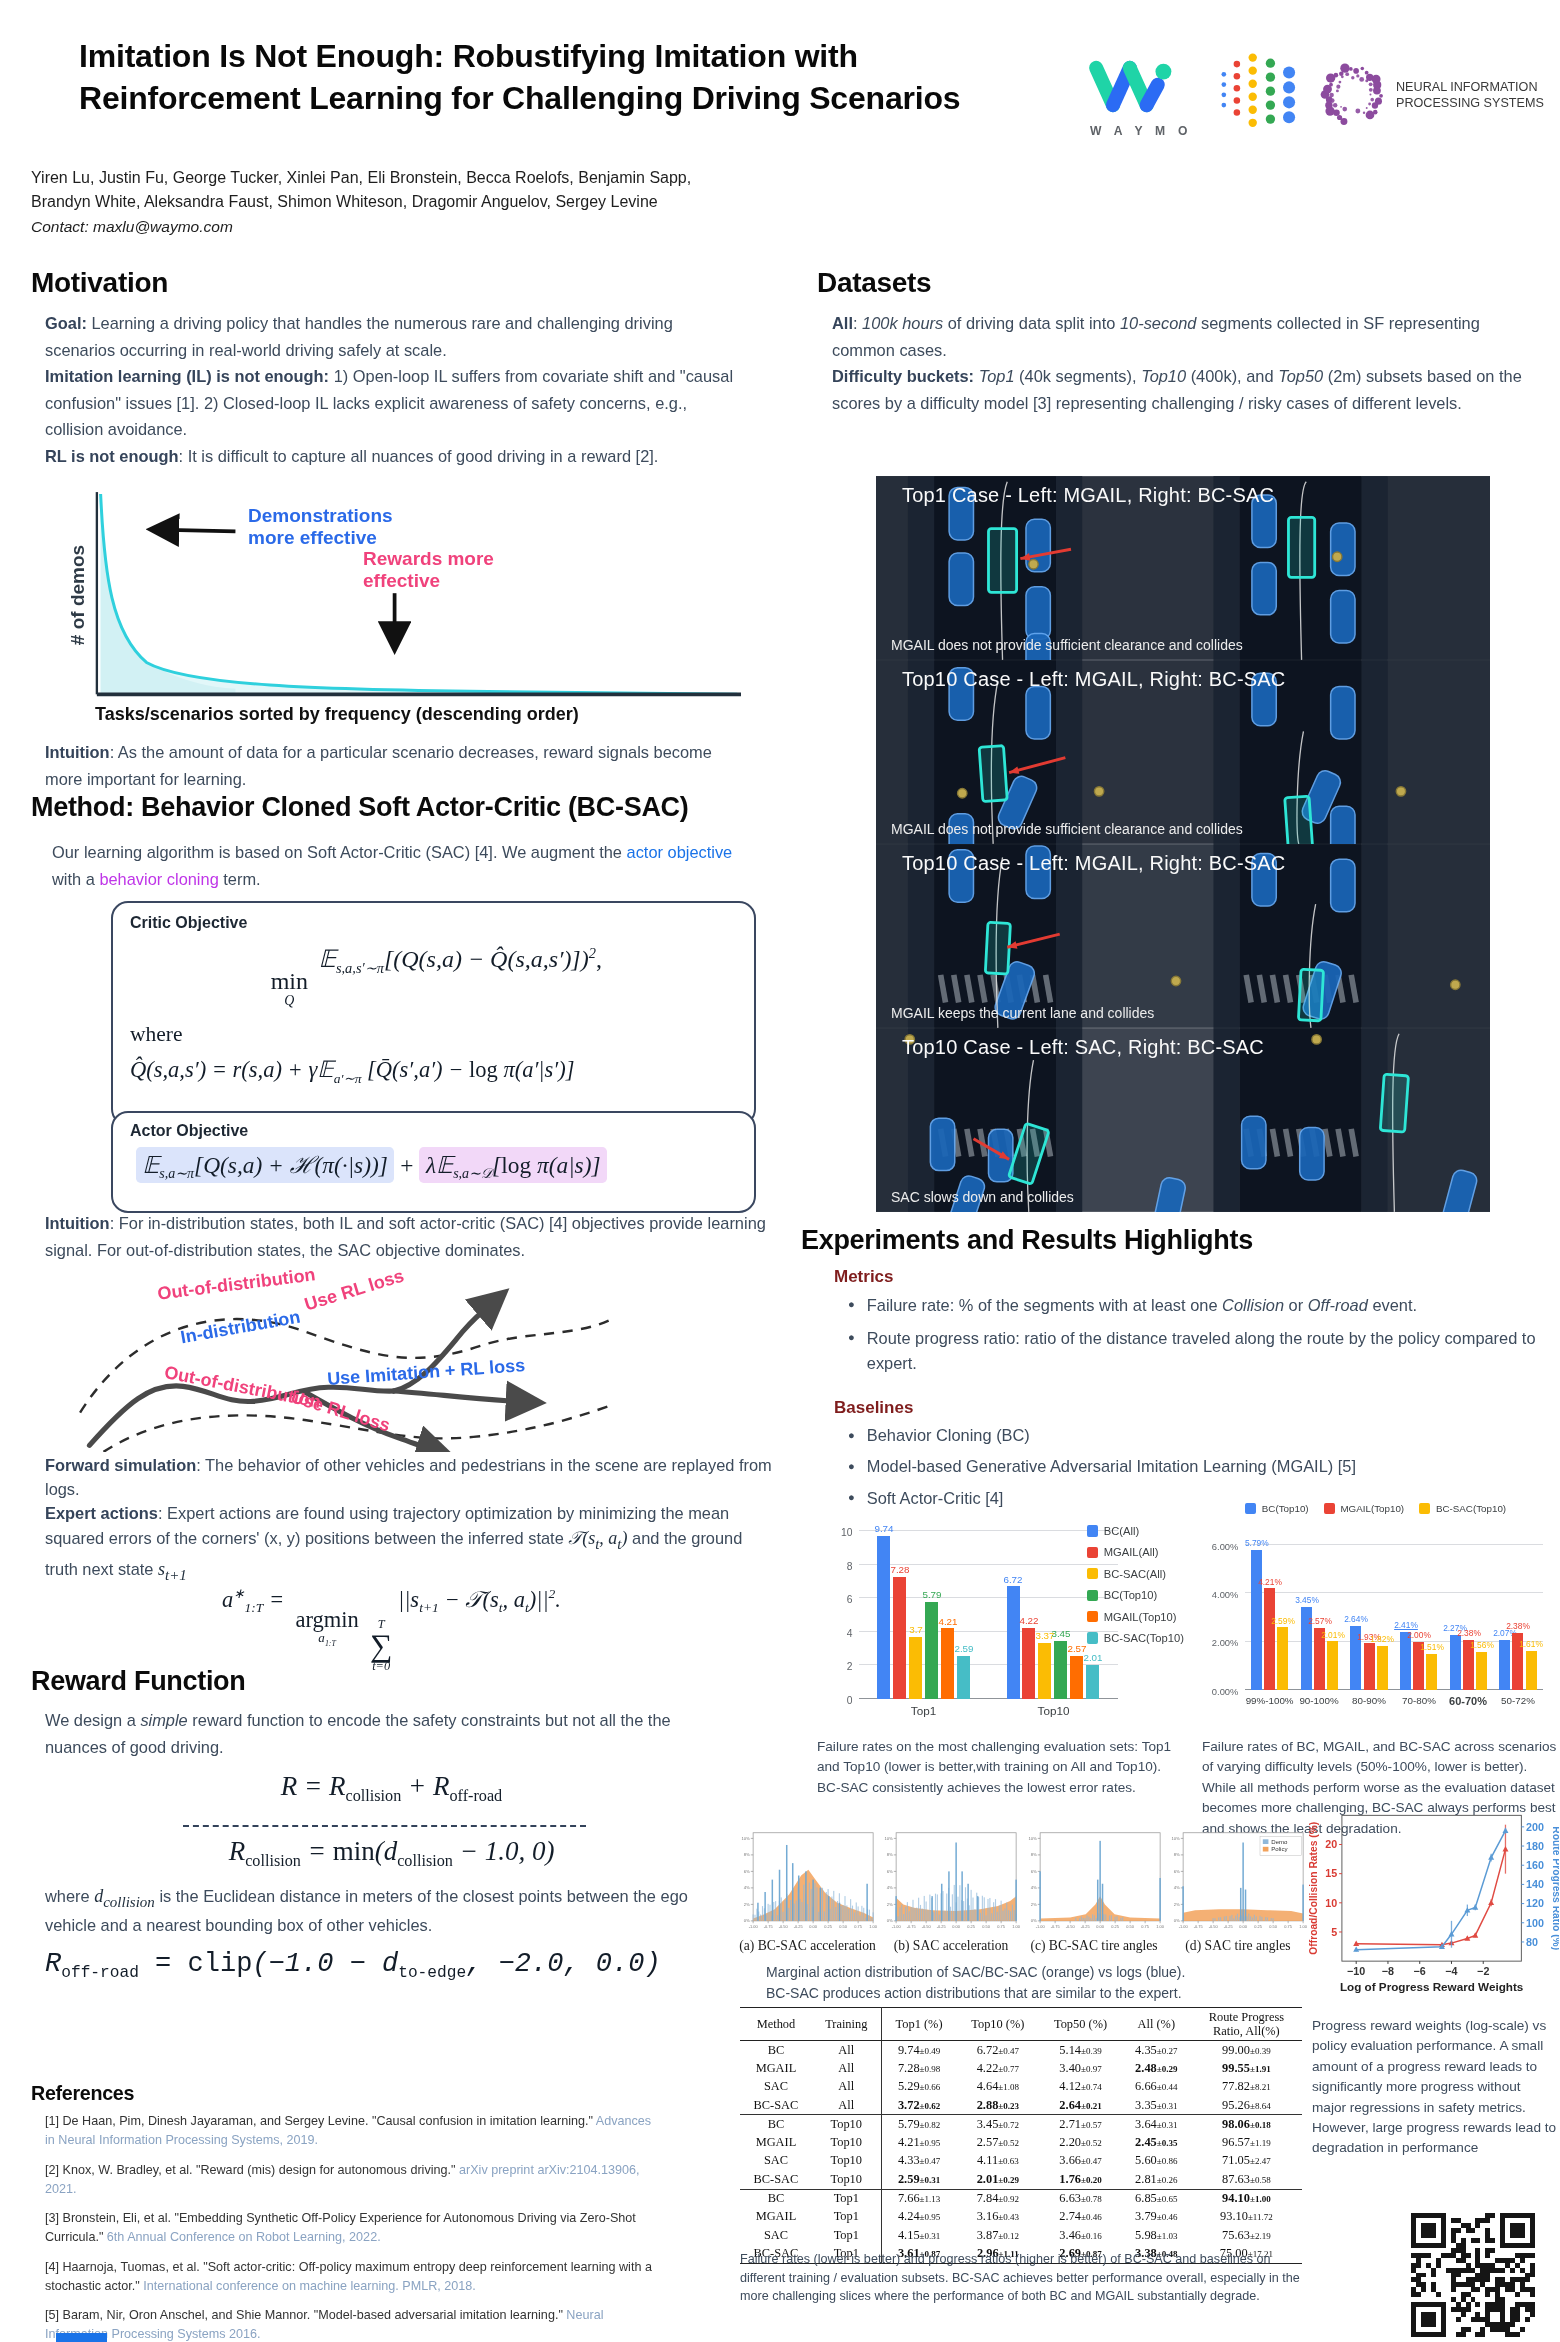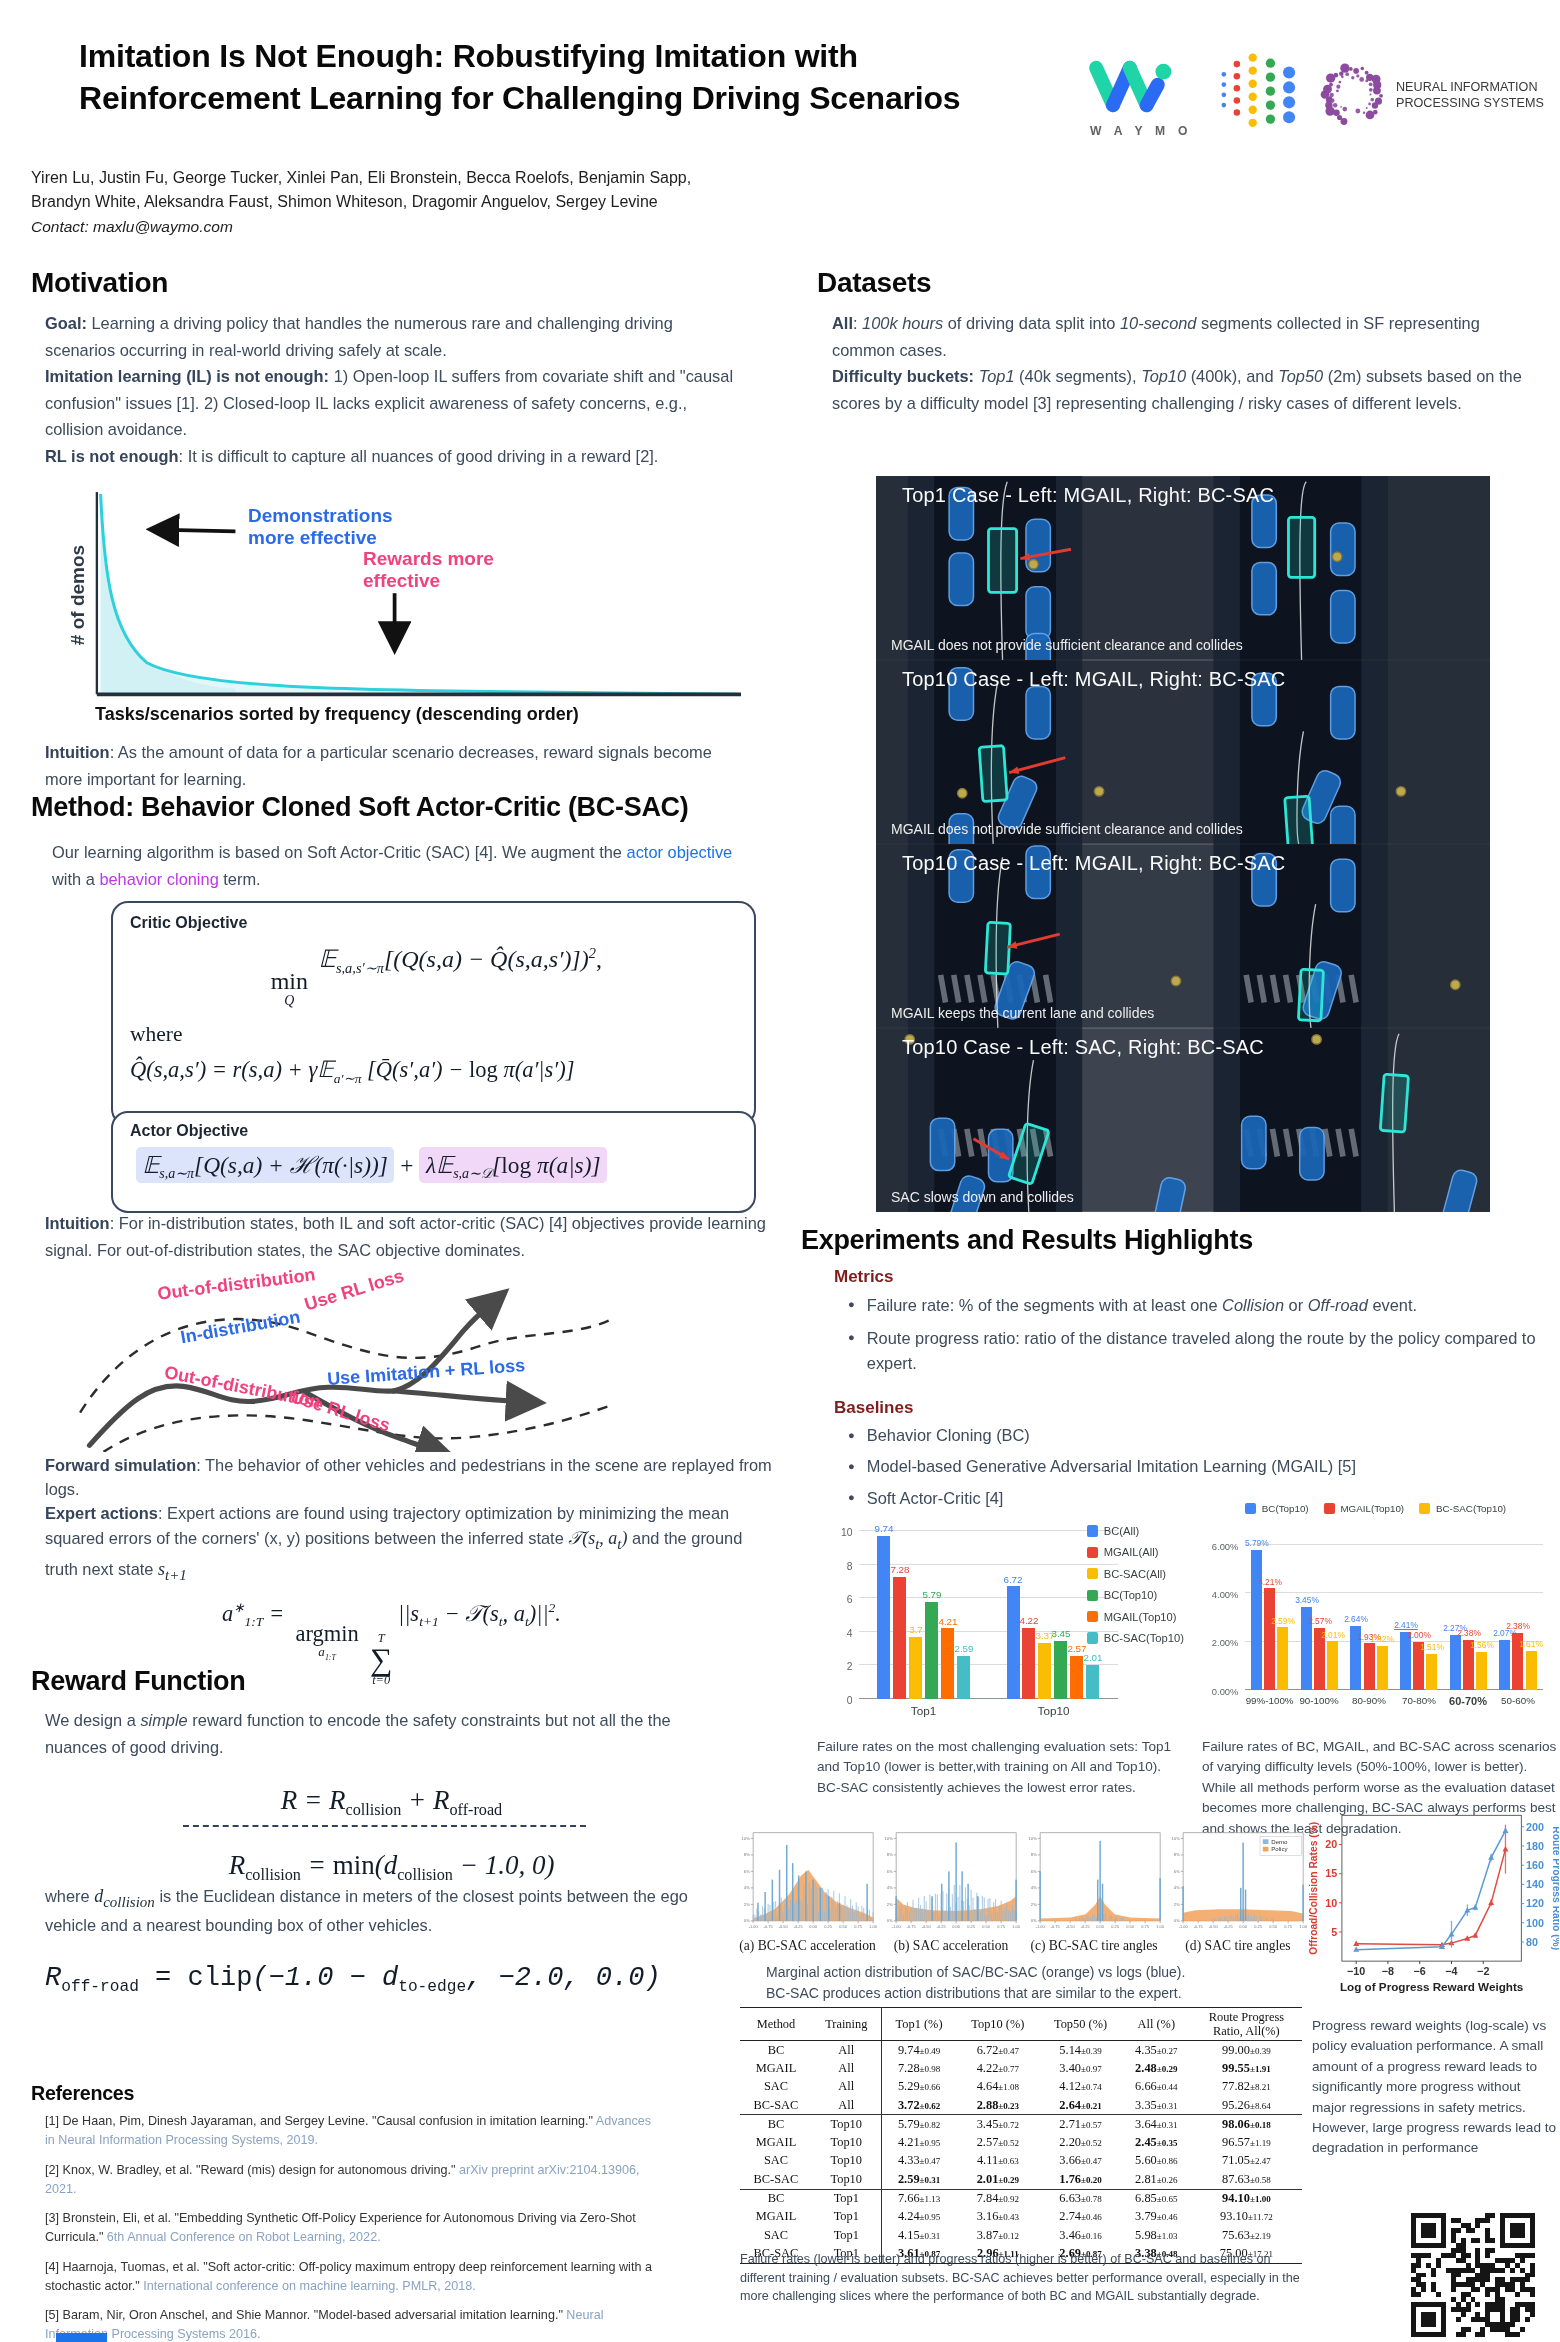--- a/index.html
+++ b/index.html
@@ -9,21 +9,21 @@
   .h1{font-size:28px;font-weight:700;color:#0b0b0b;letter-spacing:-0.3px;font-family:"Liberation Sans",sans-serif;}
   .title{font-size:32px;font-weight:700;color:#090909;line-height:1.3;letter-spacing:-0.2px;}
   .authors{font-size:16px;color:#1e1e1e;}
   .contact{font-size:15.5px;color:#1e1e1e;font-style:italic;}
   .body{font-size:16.4px;line-height:1.62;color:#3d4b5c;}
   .body b{color:#35445a;}
   .tblue{color:#1a73e8;}
   .tpurple{color:#bf35e8;}
   .tpink{color:#f0427c;}
   .mi{font-family:"Liberation Serif",serif;font-style:italic;font-size:18px;color:#22303e;}
-  .fml{font-family:"Liberation Serif",serif;font-style:italic;color:#131d29;margin-top:14px;}
+  .fml{font-family:"Liberation Serif",serif;font-style:italic;color:#131d29;}
   .fml sub,.fml sup{font-size:60%;}
   .rm{font-style:normal;}
   .minop{display:inline-flex;flex-direction:column;align-items:center;vertical-align:-0.9em;line-height:1.05;margin:0 5.6px;}
   .minop .ms{font-size:58%;}
   .sumop{display:inline-flex;flex-direction:column;align-items:center;vertical-align:-0.95em;line-height:0.95;margin:0 5.6px;}
   .sumop .t{font-size:55%;}
   .sumop .s{font-size:140%;font-style:normal;}
   .sumop .b{font-size:55%;}
   .hl-blue{background:#dbe4fb;border-radius:4.7px;padding:4.7px 6.6px;}
   .hl-pink{background:#f2d8f8;border-radius:4.7px;padding:4.7px 6.6px;}
@@ -589,21 +589,21 @@
         <div class="bc-val" style="left: 207px; bottom: 52px; color: rgb(234, 67, 53); font-size: 8.4px;">2.38%</div>
         <div class="bc-bar" style="left: 231px; width: 11.2px; height: 38px; background: rgb(251, 188, 4);"></div>
         <div class="bc-val" style="left: 220px; bottom: 40px; color: rgb(251, 188, 4); font-size: 8.4px;">1.56%</div>
         <div class="bc-cat" style="left: 197px; width: 52px; font-size: 11px; font-weight: bold;">60-70%</div>
         <div class="bc-bar" style="left: 254px; width: 11.2px; height: 50px; background: rgb(66, 133, 244);"></div>
         <div class="bc-val" style="left: 243px; bottom: 52px; color: rgb(66, 133, 244); font-size: 8.4px;">2.07%</div>
         <div class="bc-bar" style="left: 267px; width: 11.2px; height: 57px; background: rgb(234, 67, 53);"></div>
         <div class="bc-val" style="left: 256px; bottom: 59px; color: rgb(234, 67, 53); font-size: 8.4px;">2.38%</div>
         <div class="bc-bar" style="left: 281px; width: 11.2px; height: 39px; background: rgb(251, 188, 4);"></div>
         <div class="bc-val" style="left: 269px; bottom: 41px; color: rgb(251, 188, 4); font-size: 8.4px;">1.61%</div>
-        <div class="bc-cat" style="left: 247px; width: 52px; font-size: 9.8px;">50-60%</div>
+        <div class="bc-cat" style="left: 247px; width: 52px; font-size: 9.8px;">50-72%</div>
       </div>
       <div class="bc-legend top" style="left: 43px; top: 3.7px;">
         <div class="bc-lg-item" style="font-size: 9.8px;">
           <div class="bc-sw" style="background: rgb(66, 133, 244);"></div>
           <span>BC(Top10)</span>
         </div>
         <div class="bc-lg-item" style="font-size: 9.8px;">
           <div class="bc-sw" style="background: rgb(234, 67, 53);"></div>
           <span>MGAIL(Top10)</span>
         </div>

